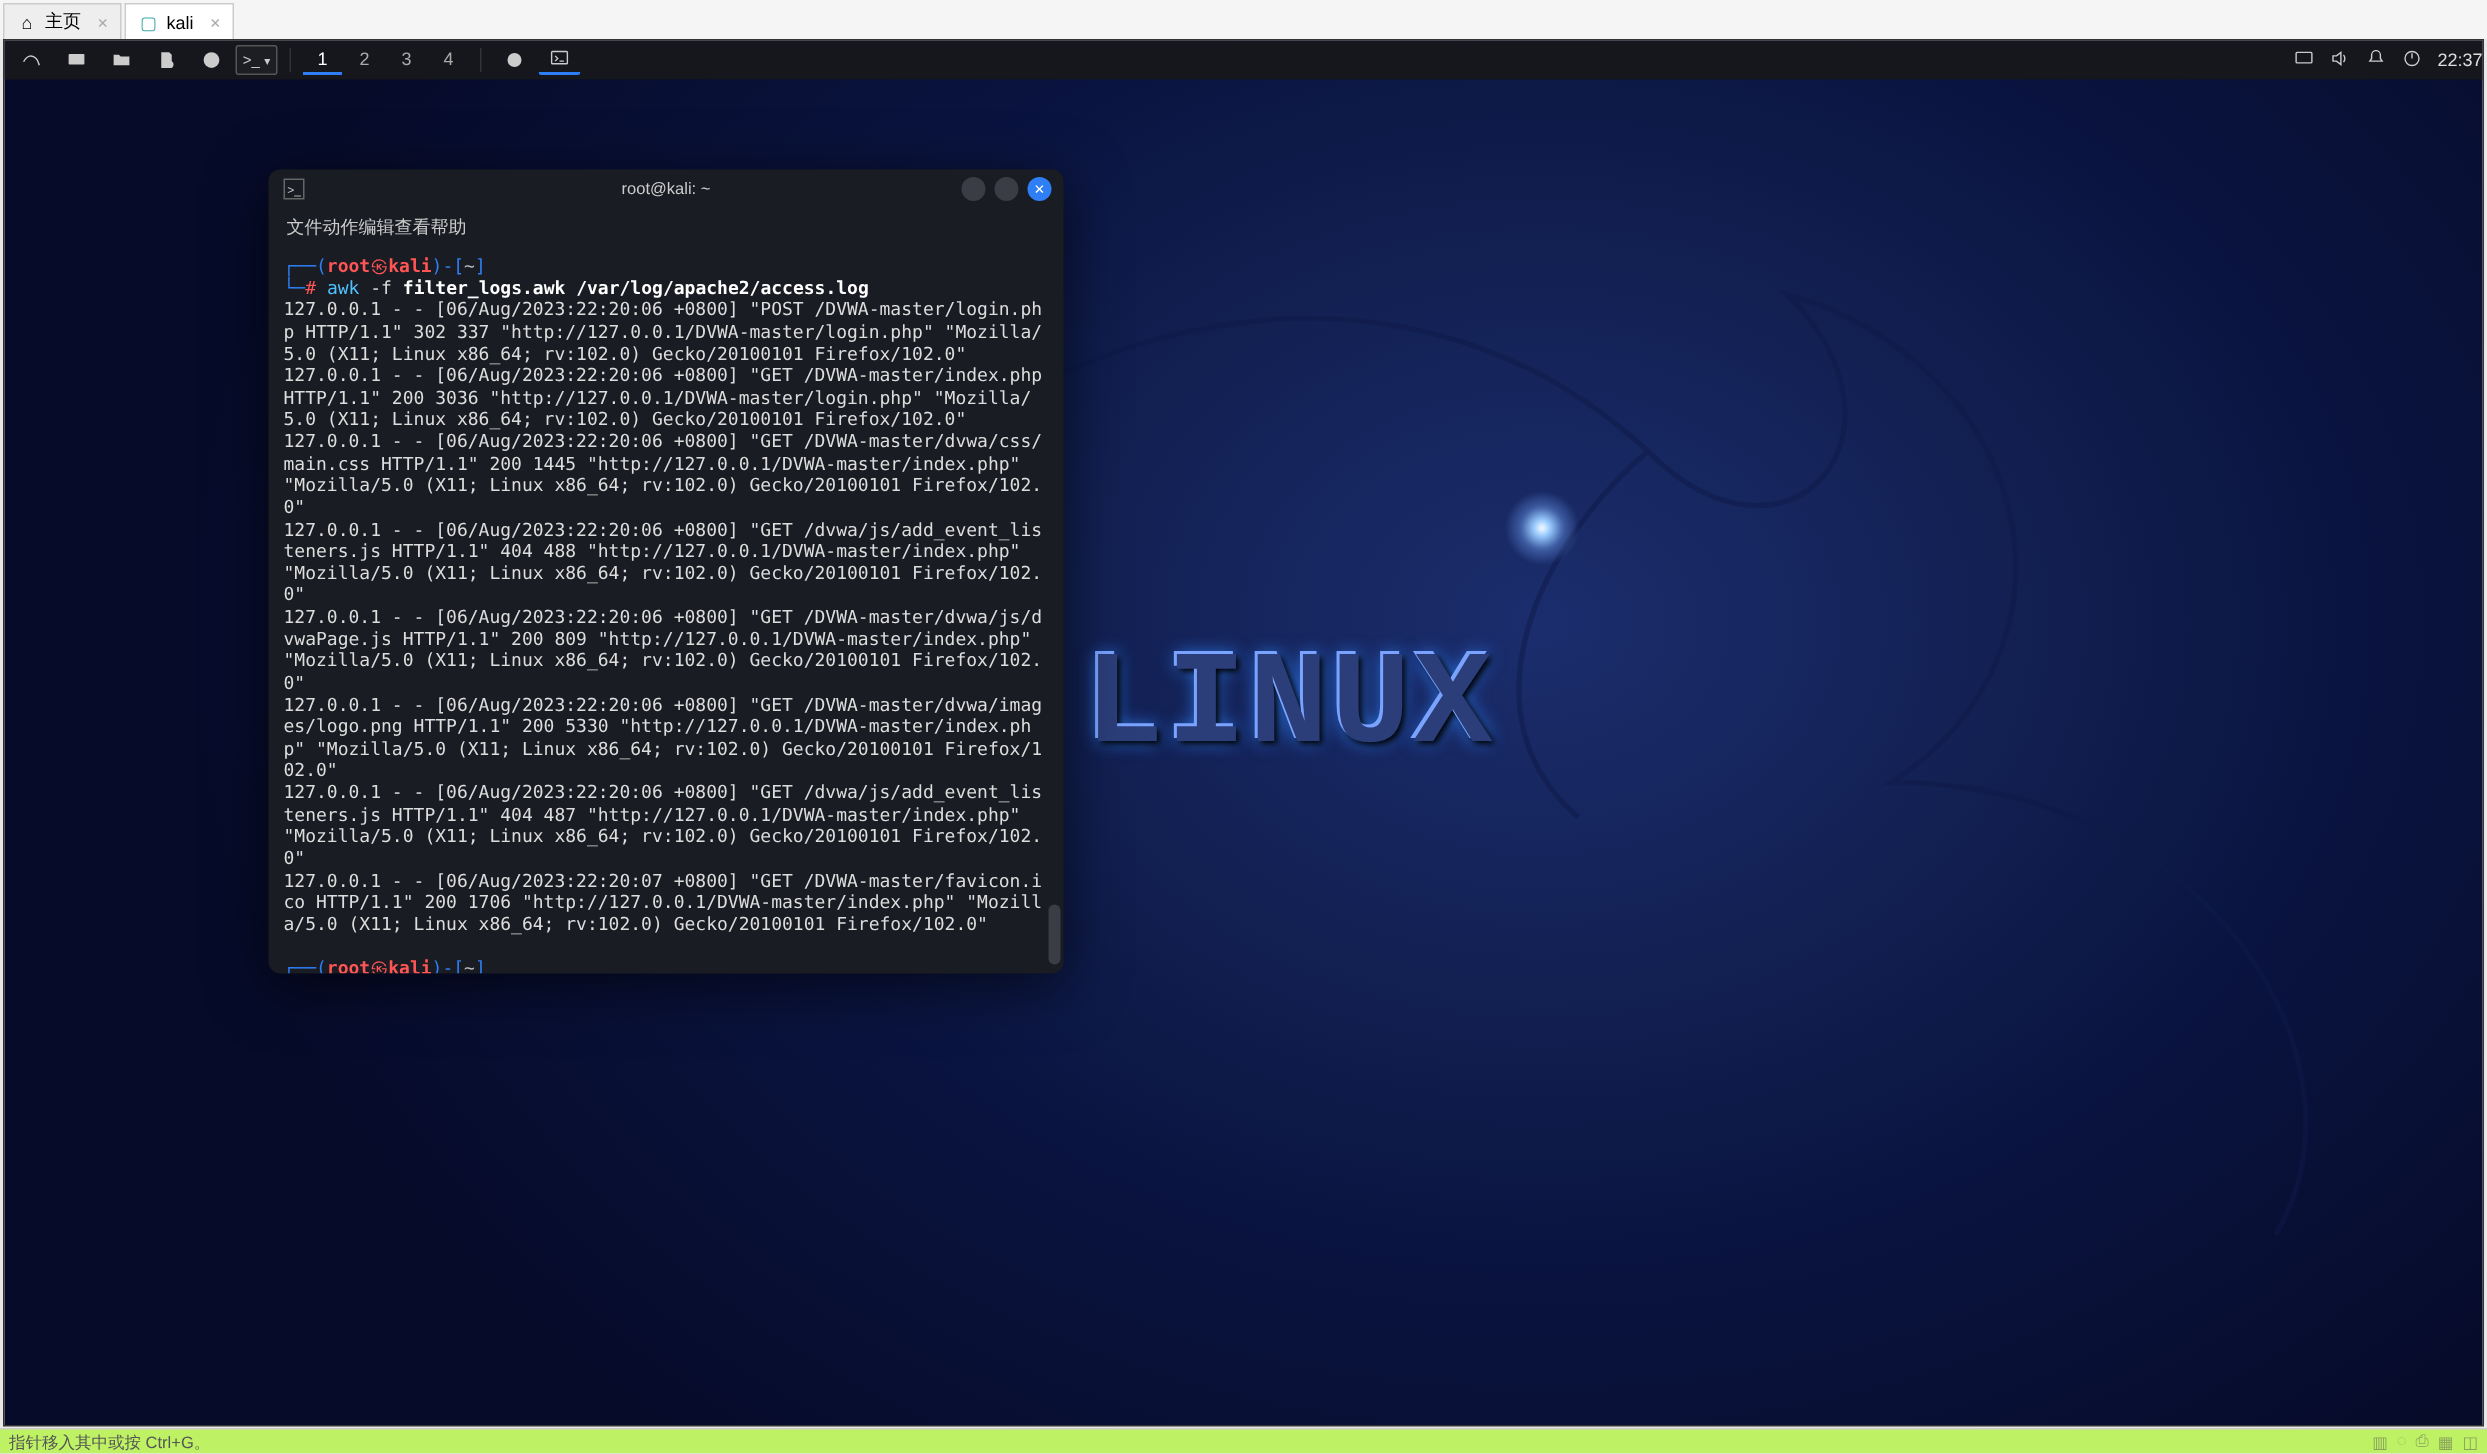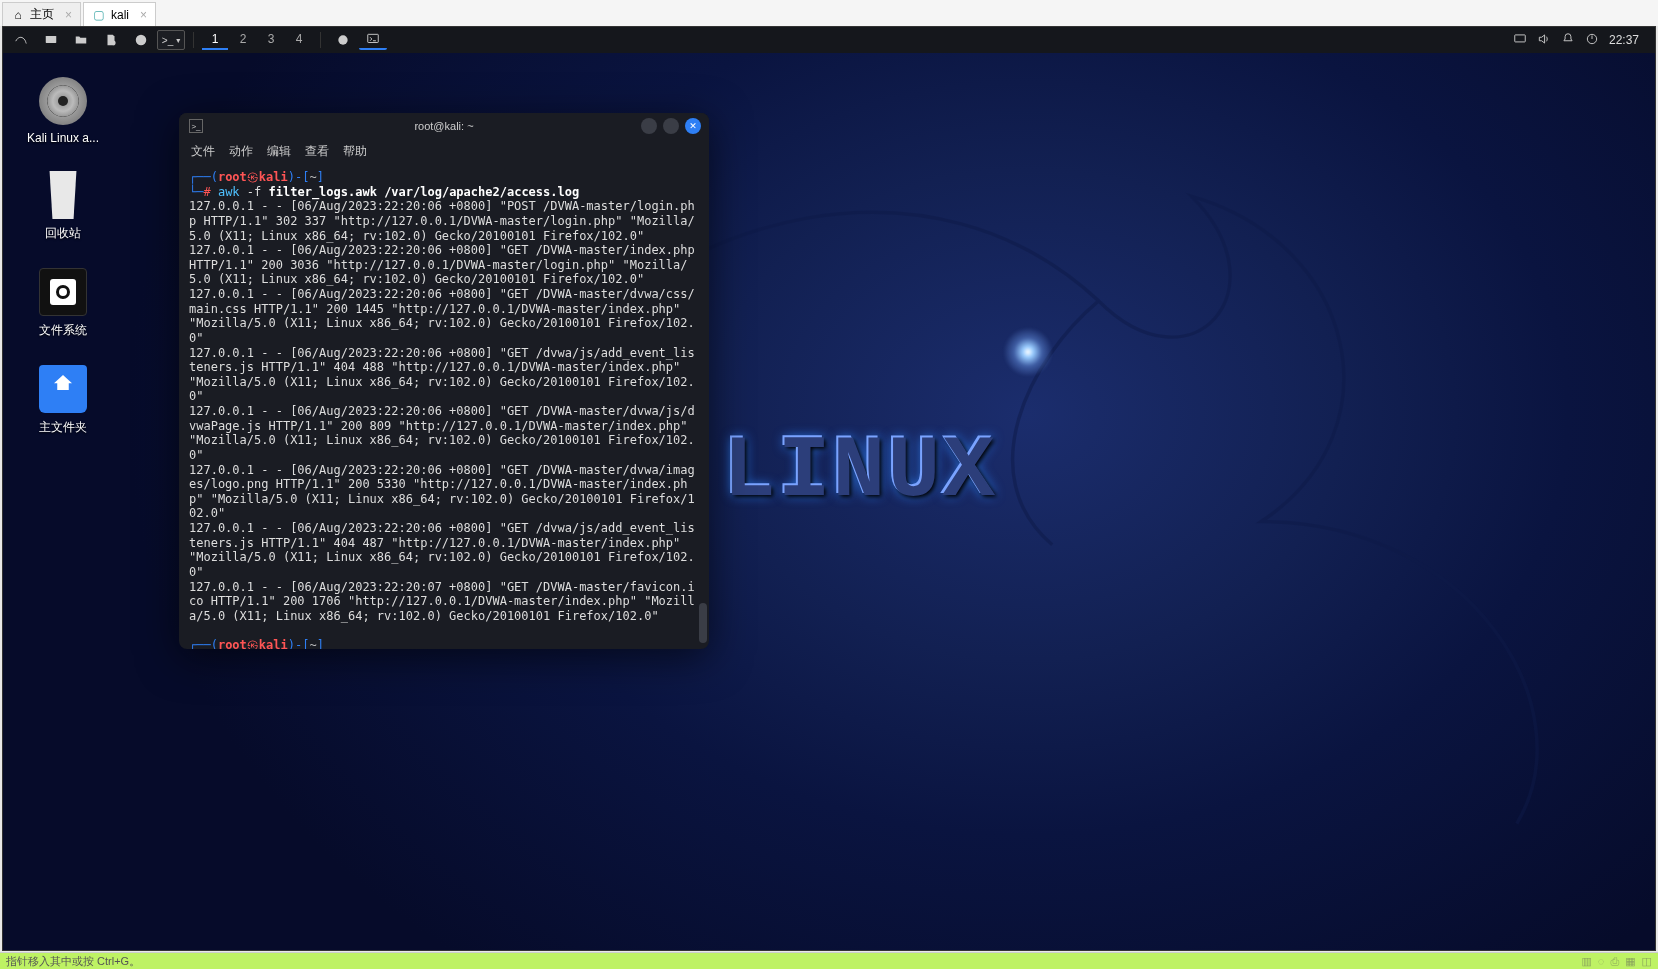--- a/index.html
+++ b/index.html
@@ -15,21 +15,21 @@
 
 .vm { position:absolute; left:2px; right:2px; top:26px; bottom:18px; background: radial-gradient(ellipse 900px 700px at 62% 42%, #1b2d6d 0%, #122052 35%, #0a1440 60%, #060b2a 100%); overflow:hidden; border:1px solid #333; }
 
 
 .topbar { height:26px; background:#15171c; display:flex; align-items:center; color:#ccc; font-size:12px; }
 .topbar .tb-left { display:flex; align-items:center; gap:2px; padding-left:4px; }
 .tb-btn { width:28px; height:20px; display:flex; align-items:center; justify-content:center; border-radius:2px; }
 .ws { width:26px; height:20px; display:flex; align-items:center; justify-content:center; color:#aaa; border-bottom:2px solid transparent; }
 .ws.active { border-bottom-color:#2e7ff5; color:#fff; }
 .tb-sep { width:1px; height:16px; background:#333; margin:0 6px; }
-.tb-right { margin-left:auto; display:flex; align-items:center; gap:10px; padding-right:16px; }
+.tb-right { margin-left:auto; display:flex; align-items:center; gap:10px; padding-right:0; }
 .clock { font-size:12px; color:#ddd; }
 .term-dropdown { border:1px solid #555; padding:1px 4px; display:flex; align-items:center; gap:3px; font-size:11px; background:#1c1e23; }
 
 
 .desk-icons { position:absolute; top:50px; left:18px; display:flex; flex-direction:column; gap:26px; }
 .di { width:84px; text-align:center; color:#fff; font-size:12px; text-shadow:0 1px 2px #000; }
 .di .icon { width:48px; height:48px; margin:0 auto 6px; border-radius:6px; display:flex; align-items:center; justify-content:center; }
 .di.disc .icon { background:radial-gradient(circle,#888 0,#bbb 30%,#999 45%,#666 46%,#999 48%,#666 100%); border-radius:50%; position:relative; }
 .di.disc .icon::after { content:""; position:absolute; width:10px; height:10px; background:#222; border-radius:50%; }
 .di.trash .icon { background:#e8e8e8; clip-path:polygon(22% 0,78% 0,72% 100%,28% 100%); border-radius:4px 4px 6px 6px; }
@@ -42,21 +42,21 @@
 
 .term { position:absolute; left:176px; top:86px; width:530px; height:536px; background:#1a1c23; border-radius:8px; box-shadow:0 8px 40px rgba(0,0,0,.6); display:flex; flex-direction:column; overflow:hidden; }
 .term-titlebar { height:26px; display:flex; align-items:center; justify-content:center; position:relative; color:#ccc; font-size:11px; background:#1a1c23; }
 .term-titlebar .t-left-ico { position:absolute; left:10px; width:14px; height:14px; border:1px solid #666; display:flex; align-items:center; justify-content:center; font-size:8px; }
 .term-ctrls { position:absolute; right:8px; display:flex; gap:6px; }
 .term-ctrls span { width:16px; height:16px; border-radius:50%; display:inline-block; }
 .tc-min { background:#3a3d46; }
 .tc-max { background:#3a3d46; }
 .tc-close { background:#2e7ff5; position:relative; }
 .tc-close::after { content:"✕"; position:absolute; inset:0; display:flex; align-items:center; justify-content:center; font-size:9px; color:#fff; }
-.term-menu { display:flex; gap:14px; padding:4px 12px 6px; color:#ccc; font-size:12px; }
+.term-menu { display:flex; padding:4px 12px 6px; color:#ccc; font-size:12px; }
 .term-body { flex:1; padding:4px 10px 8px; overflow:hidden; font-family:"DejaVu Sans Mono","Courier New",monospace; font-size:12px; line-height:1.22; color:#ddd; white-space:pre-wrap; word-break:break-all; position:relative; }
 .ps1-open { color:#2e7ff5; }
 .ps1-root { color:#ff5555; font-weight:bold; }
 .ps1-at { color:#ff5555; }
 .ps1-host { color:#ff5555; font-weight:bold; }
 .ps1-path { color:#bbb; }
 .ps1-hash { color:#ff5555; }
 .cmd-awk { color:#4fc1ff; }
 .cmd-arg { color:#fff; font-weight:bold; }
 .scroll-thumb { position:absolute; right:2px; bottom:6px; width:8px; height:40px; background:#3a3d46; border-radius:4px; }
@@ -168,40 +168,20 @@
 
   <div class="dragon">
     <svg viewBox="0 0 1000 700" width="100%" height="100%">
         <path d="M50 300 C200 120 420 80 560 210 C640 290 720 200 640 120 C780 160 820 320 700 400 C880 400 980 560 920 660 M560 210 C500 260 450 360 520 420"></path>
       </svg>
   </div>
   <div class="flare"></div>
   <div class="wp-linux">LINUX</div>
   <div class="wp-ghost">"the quieter you become,</div>
 
-  <div class="desk-icons">
-    <div class="di disc">
-      <div class="icon"></div>
-      <div>Kali Linux a...</div>
-    </div>
-    <div class="di trash">
-      <div class="icon"></div>
-      <div>回收站</div>
-    </div>
-    <div class="di fs">
-      <div class="icon">
-          <div class="icon-inner"></div>
-        </div>
-      <div>文件系统</div>
-    </div>
-    <div class="di home">
-      <div class="icon"></div>
-      <div>主文件夹</div>
-    </div>
-  </div>
 
   <div class="term">
     <div class="term-titlebar">
       <span class="t-left-ico">&gt;_</span>
       <span>root@kali: ~</span>
       <span class="term-ctrls">
         <span class="tc-min"></span>
         <span class="tc-max"></span>
         <span class="tc-close"></span>
       </span>

